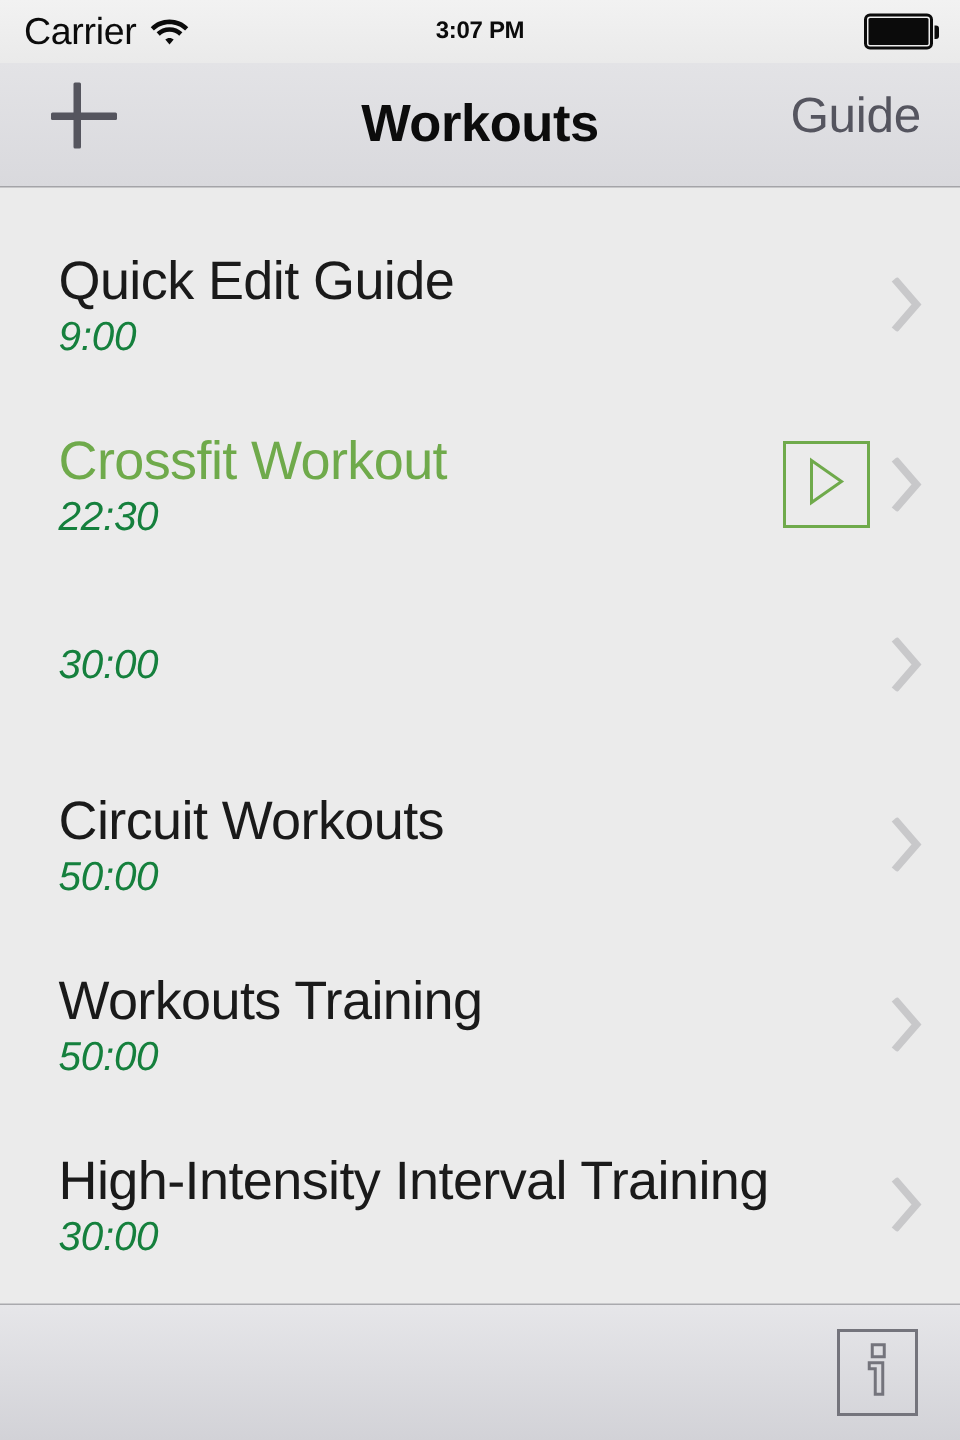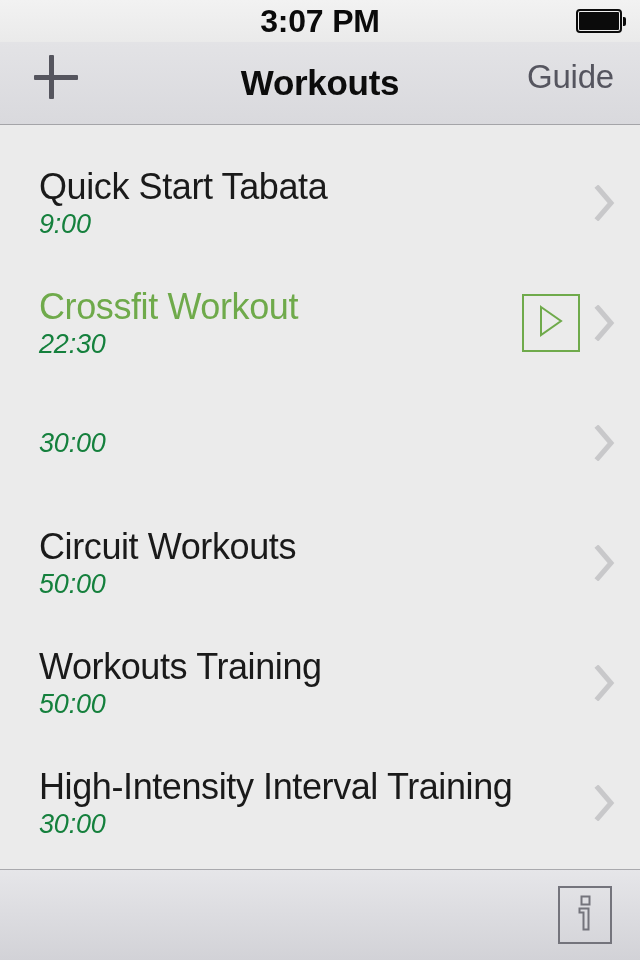--- a/index.html
+++ b/index.html
@@ -23,21 +23,21 @@
     display:flex; align-items:center;
     position:relative;
     padding:0 14px 0 16px;
   }
   .sb-left { display:flex; align-items:center; gap:9px; }
   .sb-carrier { font-size:25px; color:#0b0b0b; letter-spacing:-0.2px; }
   .wifi { width:26px; height:19px; position:relative; display:block; }
   .sb-time {
     position:absolute; left:0; right:0; top:0; bottom:0;
     display:flex; align-items:center; justify-content:center;
-    font-size:32px; font-weight:bold; color:#0b0b0b; letter-spacing:-0.2px;
+    font-size:16px; font-weight:bold; color:#0b0b0b; letter-spacing:-0.2px;
     pointer-events:none;
   }
   .sb-right { margin-left:auto; display:flex; align-items:center; }
   .battery { position:relative; width:50px; height:24px; }
   .battery .shell {
     position:absolute; left:0; top:0; width:46px; height:24px;
     border:2px solid #0b0b0b; border-radius:4px;
   }
   .battery .fill {
     position:absolute; left:3px; top:3px; width:40px; height:18px;
@@ -136,20 +136,30 @@
     cursor:pointer; background:transparent;
   }
   .info-glyph { display:block; }
 </style>
 </head>
 <body>
 
 <div id="phone">
 
   <div class="statusbar">
+    <div class="sb-left">
+      <span class="sb-carrier">Carrier</span>
+      <span class="wifi">
+        <svg width="26" height="19" viewBox="0 0 26 19">
+          <path d="M13 4.2c4.1 0 7.8 1.6 10.4 4.2l2.1-2.3C22.3 2.9 17.9 1 13 1S3.7 2.9 0.5 6.1l2.1 2.3C5.2 5.8 8.9 4.2 13 4.2z" fill="#0b0b0b"></path>
+          <path d="M13 9.2c2.5 0 4.8 1 6.5 2.6l2.1-2.3C19.3 7.4 16.3 6.1 13 6.1S6.7 7.4 4.4 9.5l2.1 2.3C8.2 10.2 10.5 9.2 13 9.2z" fill="#0b0b0b"></path>
+          <path d="M13 13.3c1.1 0 2.1 0.4 2.8 1.1L13 17.6l-2.8-3.2c0.7-0.7 1.7-1.1 2.8-1.1z" fill="#0b0b0b"></path>
+        </svg>
+      </span>
+    </div>
     <div class="sb-time">3:07 PM</div>
     <div class="sb-right">
       <span class="battery">
         <span class="shell"></span>
         <span class="fill"></span>
         <span class="nub"></span>
       </span>
     </div>
   </div>
 
@@ -159,21 +169,21 @@
       <span class="bar-v"></span>
     </span>
     <div class="nav-title">Workouts</div>
     <span class="edit-btn">Guide</span>
   </div>
 
   <div class="list">
 
     <div class="row">
       <div class="row-text">
-        <span class="row-title">Quick Start Tabata</span>
+        <span class="row-title">Quick Edit Guide</span>
         <span class="row-sub">9:00</span>
       </div>
       <div class="row-right">
         <span class="chevron">
           <svg width="22" height="36" viewBox="0 0 22 36">
               <path d="M4 3 L17 18 L4 33" stroke="#c8c8ca" stroke-width="5" fill="none" stroke-linecap="square" stroke-linejoin="miter"></path>
             </svg>
         </span>
       </div>
     </div>

